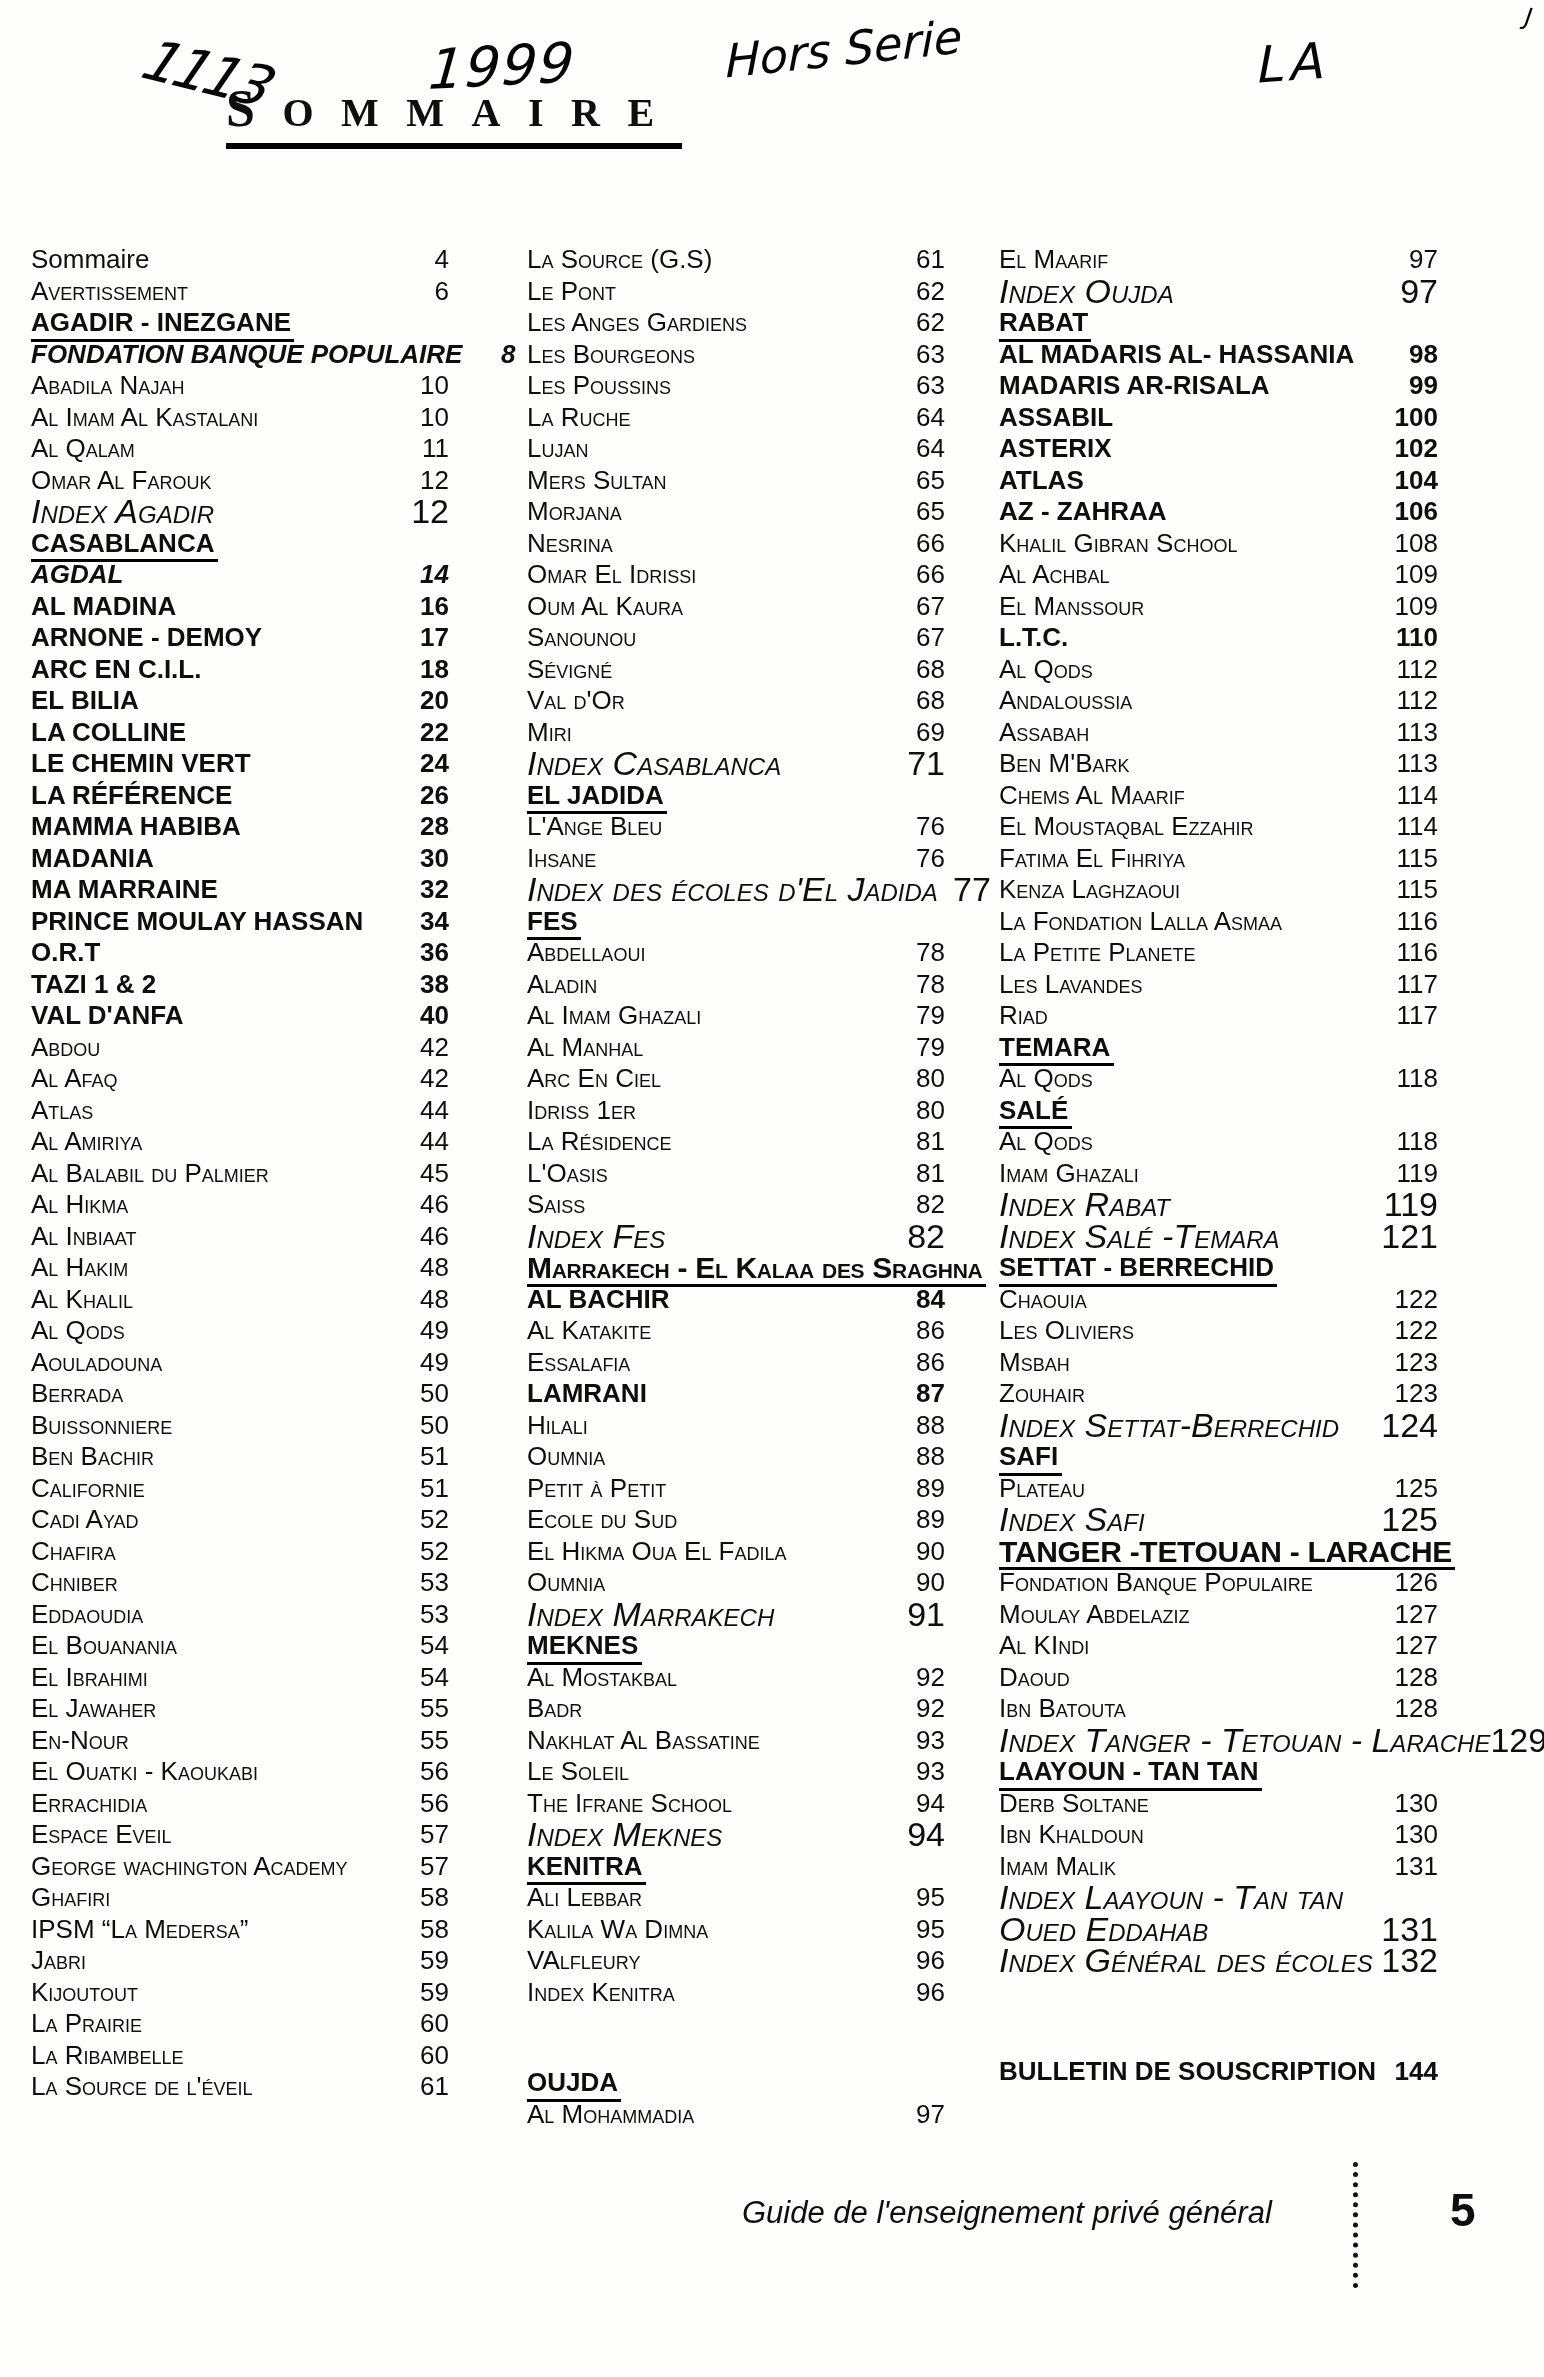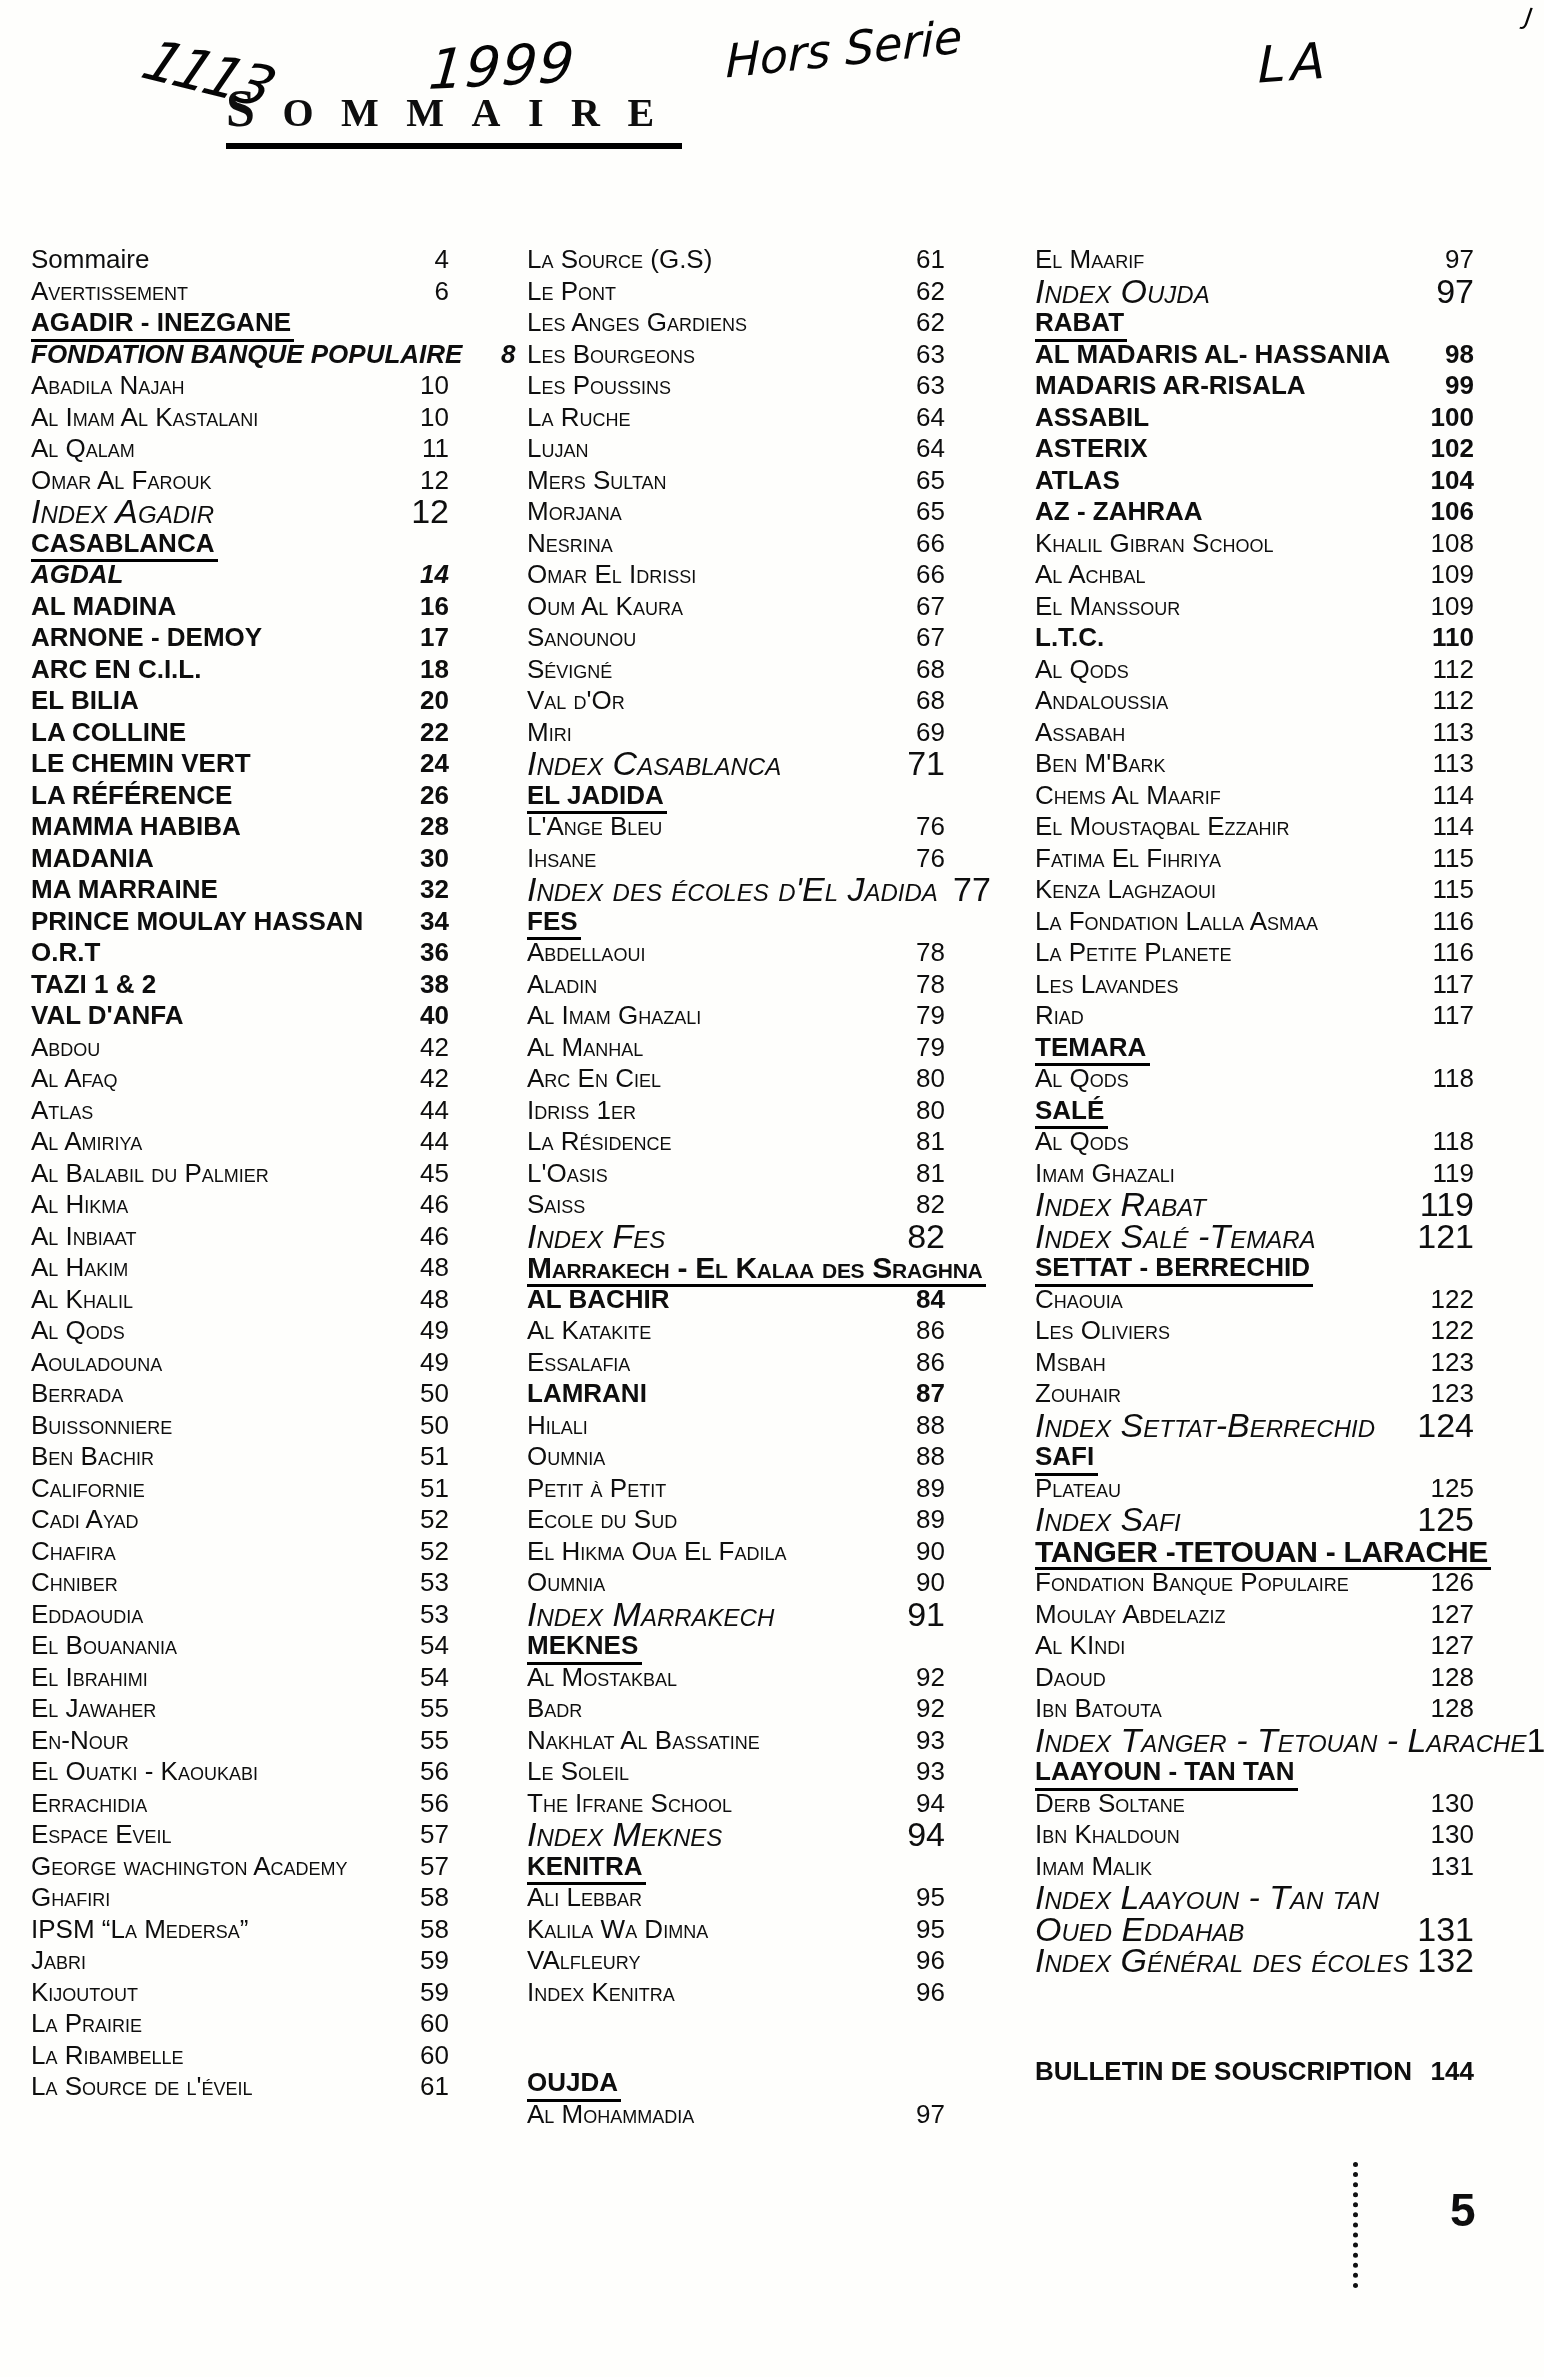--- a/index.html
+++ b/index.html
@@ -33,21 +33,21 @@
     letter-spacing:27.5px;
     padding-bottom:5.2px;
     border-bottom:6px solid #000;
     white-space:nowrap;
   }
   .title::first-letter{font-size:52px;}
   
   .col{position:absolute;top:244px;}
   #col1{left:31px;width:418px;}
   #col2{left:527px;width:418px;}
-  #col3{left:999px;width:439px;margin-left:36px;}
+  #col3{left:999px;width:439px;}
   .row{display:flex;align-items:baseline;height:31.5px;line-height:31.5px;}
   .nm{flex:1 1 auto;white-space:nowrap;overflow:visible;}
   .pg{flex:0 0 auto;text-align:right;min-width:53px;}
   .plain{font-size:26px;}
   .sc{font-size:26px;font-variant:small-caps;}
   .sc .pg{font-variant:normal;}
   .bold{font-size:26px;font-weight:bold;}
   .bolditalic{font-size:26px;font-weight:bold;font-style:italic;font-variant:small-caps;}
   .italic{font-size:34px;font-style:italic;font-variant:small-caps;}
   .italic .pg{font-style:normal;font-variant:normal;}
@@ -778,17 +778,18 @@
         <span class="nm">Index Général des écoles</span>
         <span class="pg">132</span>
       </div>
       <div class="gaprow" style="height: 79px;"></div>
       <div class="row bold">
         <span class="nm">BULLETIN DE SOUSCRIPTION</span>
         <span class="pg">144</span>
       </div>
     </div>
 
+  <span class="footer-guide">Guide de l'enseignement privé général</span>
   <div class="dotline"></div>
   <span class="pagenum">5</span>
 
 </div>
 
 
 </body></html>

